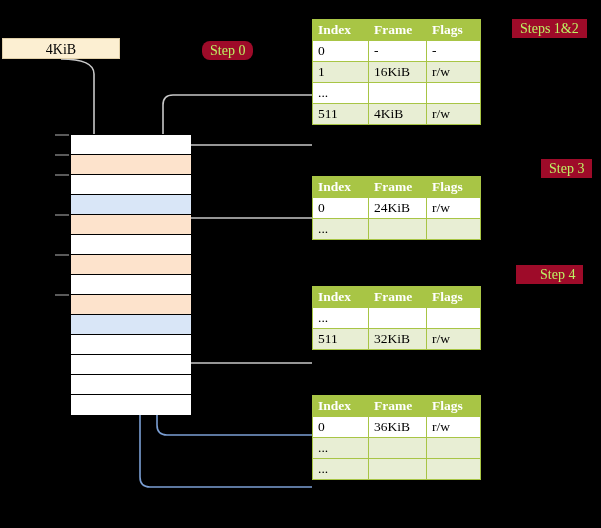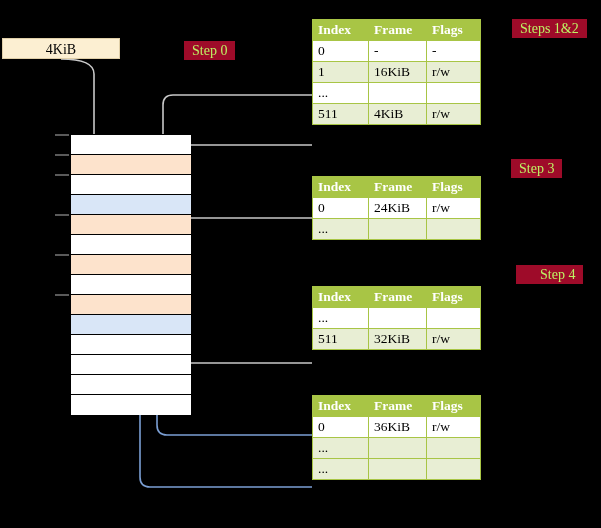--- a/index.html
+++ b/index.html
@@ -48,23 +48,23 @@
     background: #9e0b29;
     color: #bef264;
     font-size: 14px;
     line-height: 19px;
     height: 19px;
     padding: 0 8px;
     text-align: center;
     box-sizing: border-box;
     white-space: nowrap;
   }
-  #badge-step0   { left: 184px; top: 41px; }
+  #badge-step0   { left: 202px; top: 41px; border-radius: 8px; }
   #badge-step12  { left: 512px; top: 19px; }
-  #badge-step3   { left: 511px; top: 159px; }
+  #badge-step3   { left: 541px; top: 159px; }
   #badge-step4   { left: 516px; top: 265px; padding-left: 24px; }
 
   
   .memcol {
     position: absolute;
     left: 70px;
     top: 134px;
     width: 120px;
     height: 280px;
     border: 1px solid #000000;

